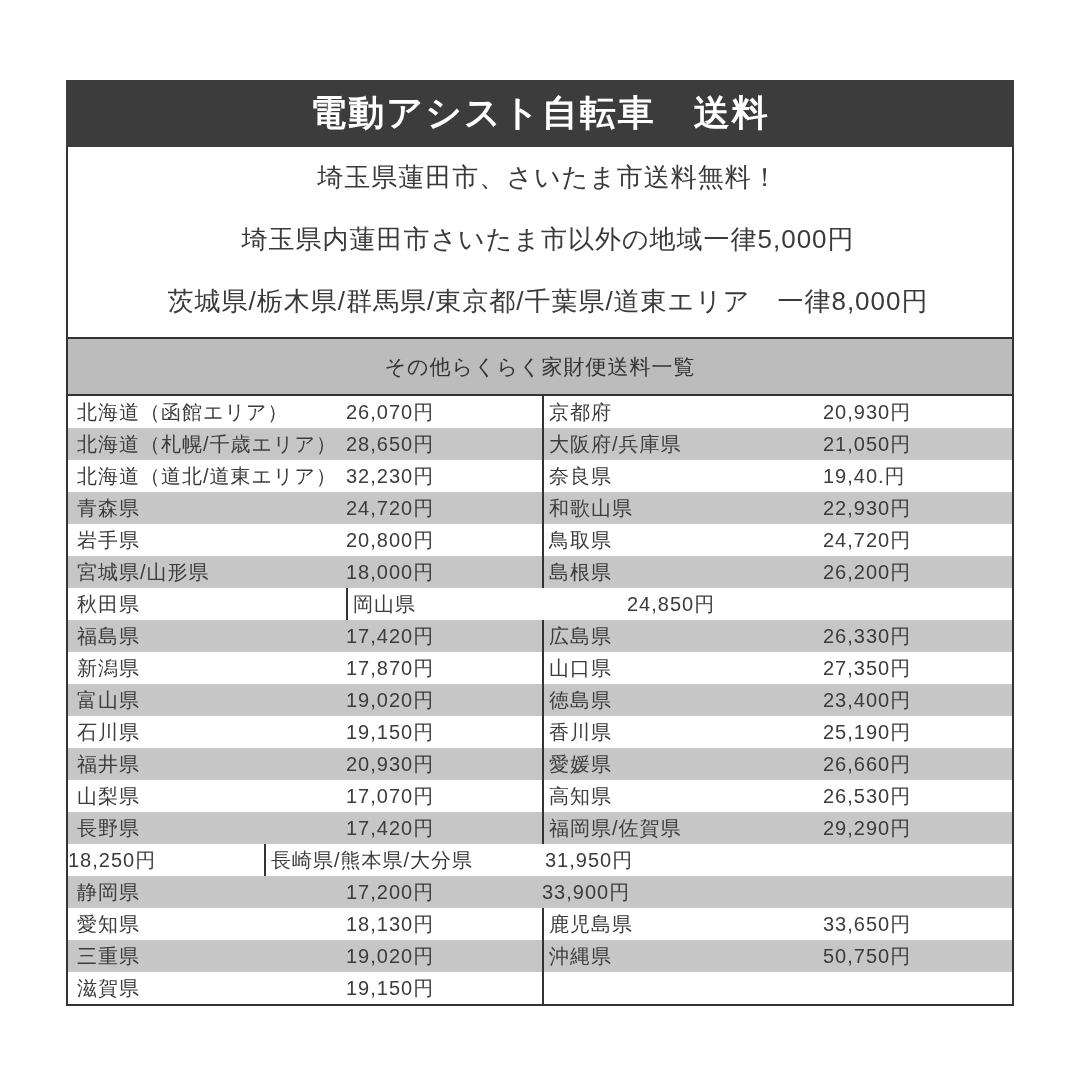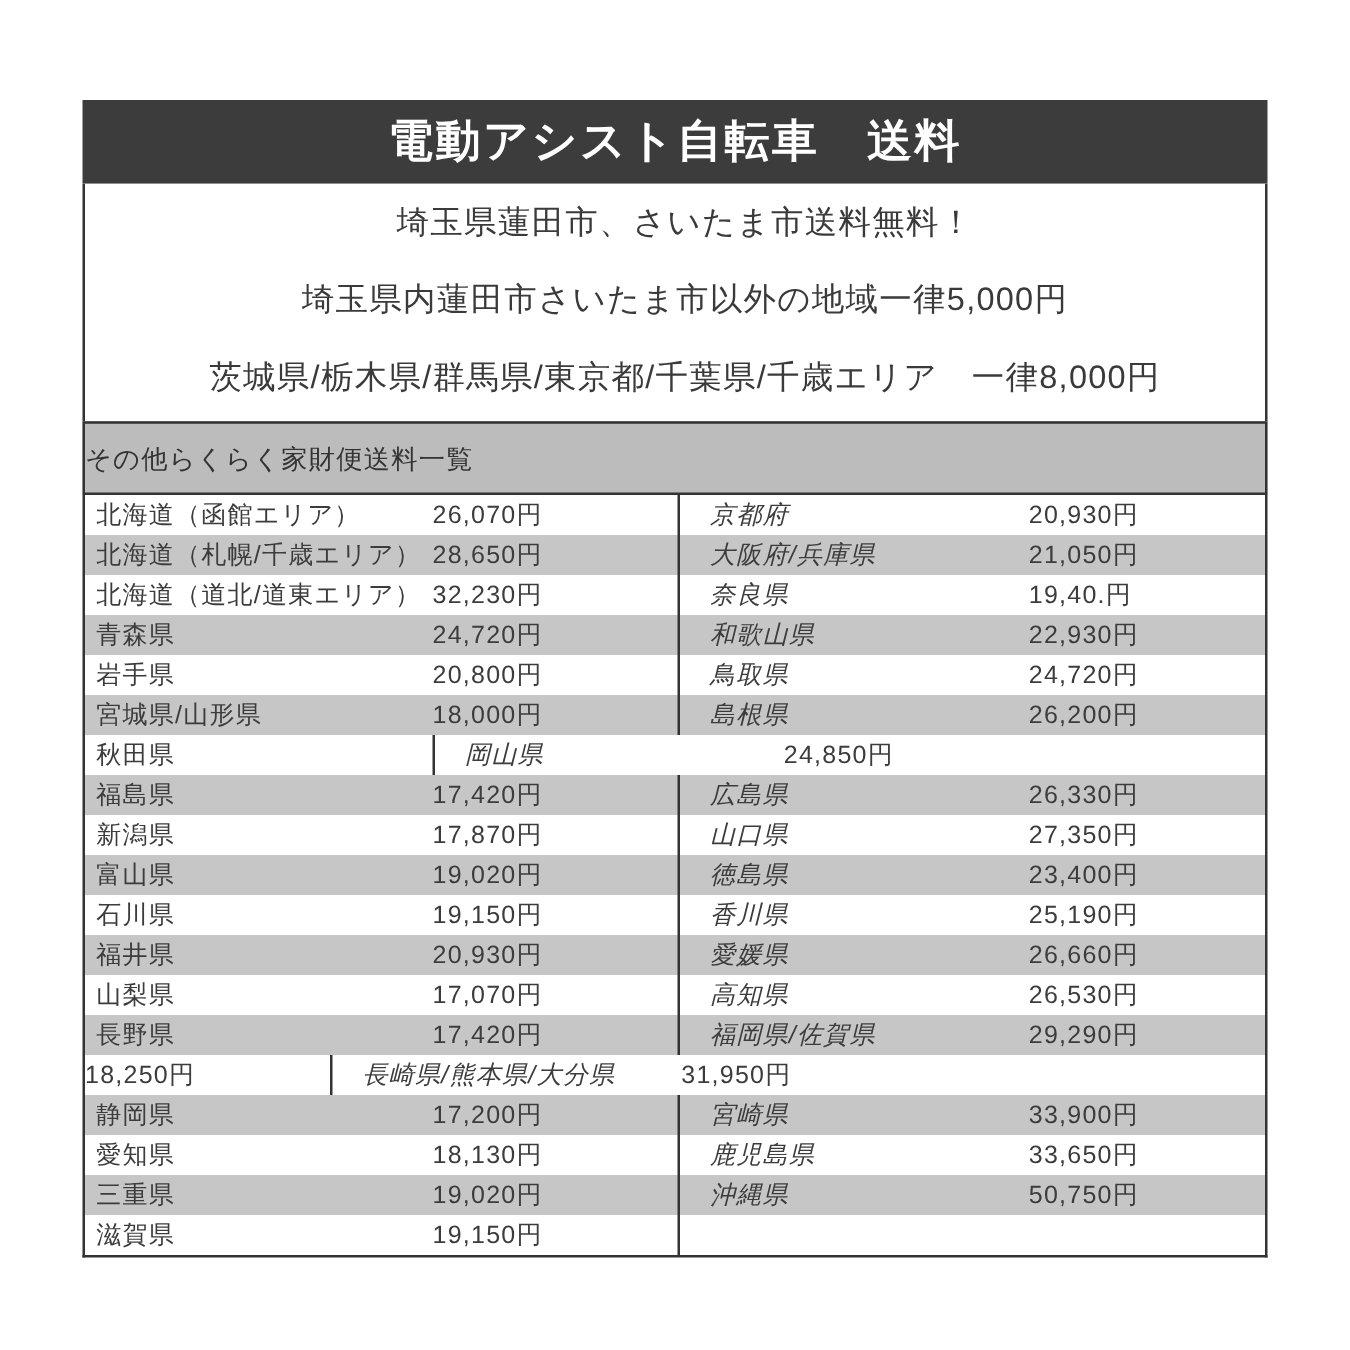--- a/index.html
+++ b/index.html
@@ -50,21 +50,21 @@
     font-size: 26px;
     letter-spacing: 1px;
     color: #3a3a3a;
   }
   .subtitle-bar {
     height: 59px;
     background: var(--subtitle-bg);
     border: 2px solid var(--border);
     display: flex;
     align-items: center;
-    justify-content: flex-start;
+    justify-content: center;
   }
   .subtitle-text {
     font-size: 21px;
     letter-spacing: 1px;
     color: #333333;
   }
   .shipping-table {
     border-left: 2px solid var(--border);
     border-right: 2px solid var(--border);
     border-bottom: 2px solid var(--border);
@@ -76,36 +76,36 @@
     line-height: 32px;
     font-size: 20px;
     letter-spacing: 1px;
     color: var(--text);
     background: #ffffff;
   }
   .trow.shaded { background: var(--stripe); align-items: center; }
   .cell { white-space: nowrap; overflow: hidden; }
   .cell-name-l  { width: 278px; padding-left: 9px; }
   .cell-price-l { width: 196px; }
-  .cell-name-r  { width: 281px; padding-left: 24px; border-left: 2px solid var(--border); font-style: italic; }
+  .cell-name-r  { width: 281px; padding-left: 5px; border-left: 2px solid var(--border); }
   .cell-price-r { flex: 1; }
 </style>
 </head>
 <body>
 
 <div class="panel">
 
   <div class="header-bar">
     <div class="header-title">電動アシスト自転車　送料</div>
   </div>
 
   <div class="notices">
     <div class="notice-line">埼玉県蓮田市、さいたま市送料無料！</div>
     <div class="notice-line">埼玉県内蓮田市さいたま市以外の地域一律5,000円</div>
-    <div class="notice-line">茨城県/栃木県/群馬県/東京都/千葉県/千歳エリア　一律8,000円</div>
+    <div class="notice-line">茨城県/栃木県/群馬県/東京都/千葉県/道東エリア　一律8,000円</div>
   </div>
 
   <div class="subtitle-bar">
     <div class="subtitle-text">その他らくらく家財便送料一覧</div>
   </div>
 
   <div class="shipping-table">
   <div class="trow">
     <div class="cell cell-name-l">北海道（函館エリア）</div>
     <div class="cell cell-price-l">26,070円</div>
@@ -205,21 +205,20 @@
 
   <div class="trow">
     <div class="cell cell-price-l">18,250円</div>
     <div class="cell cell-name-r">長崎県/熊本県/大分県</div>
     <div class="cell cell-price-r">31,950円</div>
   </div>
 
   <div class="trow shaded">
     <div class="cell cell-name-l">静岡県</div>
     <div class="cell cell-price-l">17,200円</div>
-    <div class="cell cell-name-r">宮崎県</div>
     <div class="cell cell-price-r">33,900円</div>
   </div>
 
   <div class="trow">
     <div class="cell cell-name-l">愛知県</div>
     <div class="cell cell-price-l">18,130円</div>
     <div class="cell cell-name-r">鹿児島県</div>
     <div class="cell cell-price-r">33,650円</div>
   </div>
 

